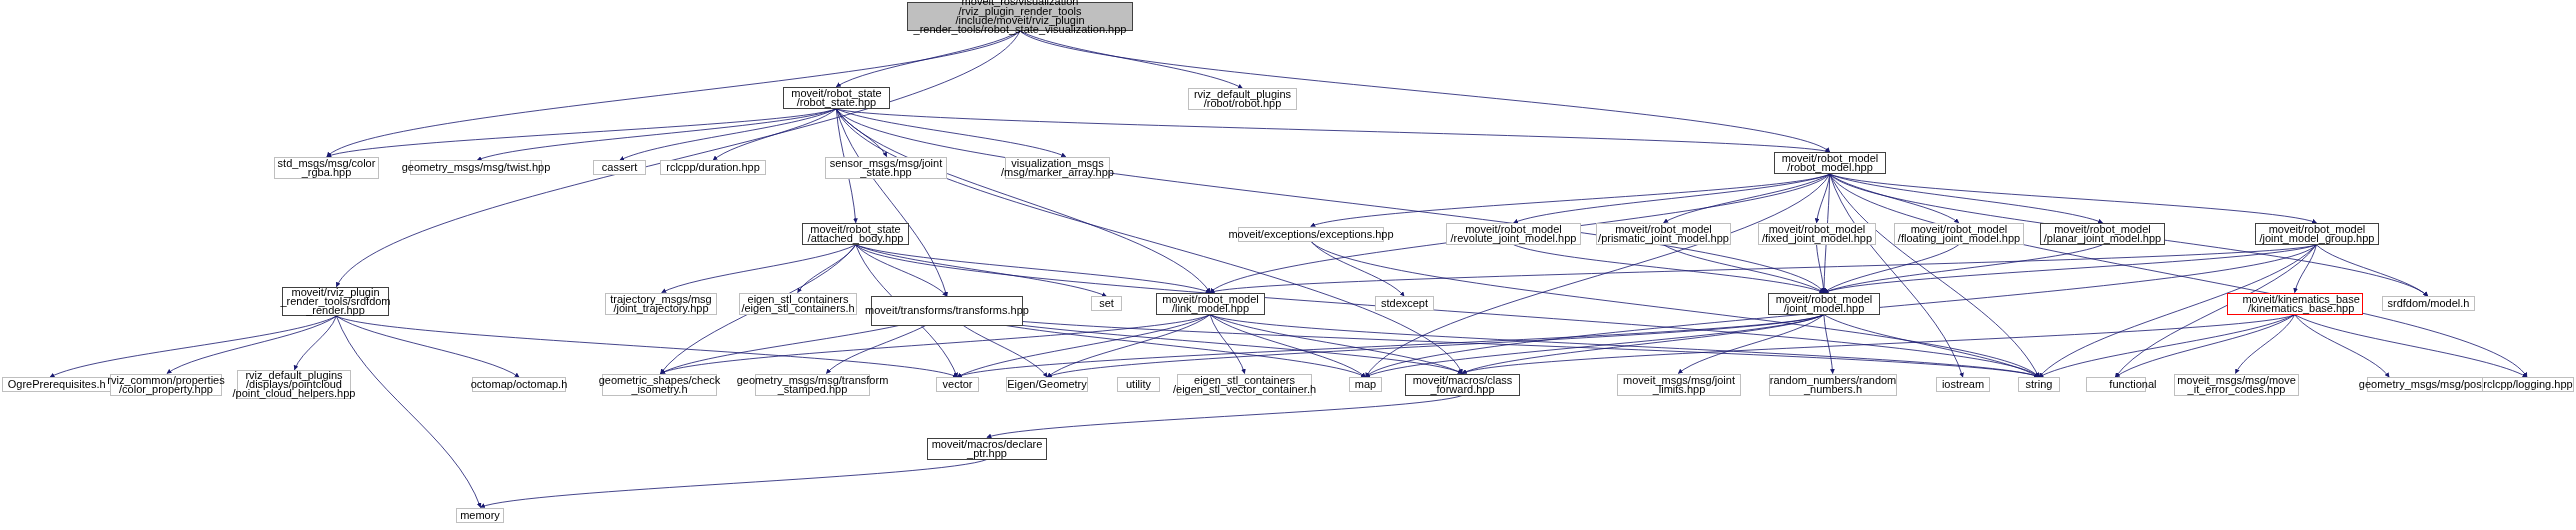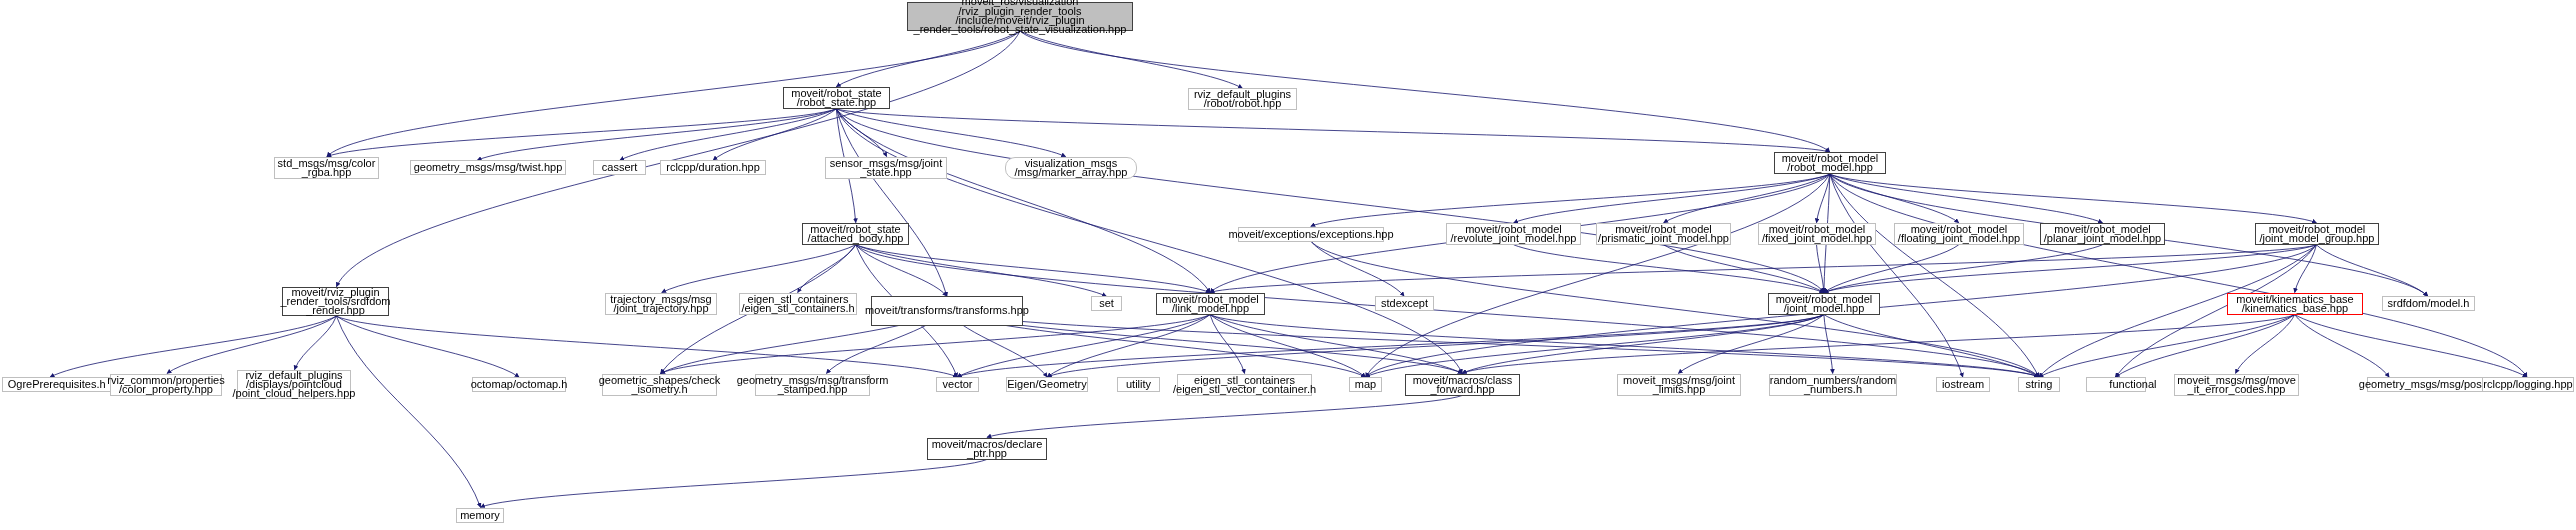--- a/index.html
+++ b/index.html
@@ -43,20 +43,21 @@
   }
   .node.root {
     background: #bfbfbf;
     border: 0.7px solid #404040;
   }
   .node.strong {
     border: 0.7px solid #404040;
   }
   .node.highlight {
     border: 1.2px solid #ff0000;
+    justify-content: flex-end;
   }
 </style>
 </head>
 <body>
 
 <div id="graph">
   <svg id="edge-layer" xmlns="http://www.w3.org/2000/svg" viewBox="0 0 3502 721" width="2576" height="530">
       <defs>
         <marker id="arr" viewBox="0 0 10 10" refX="9" refY="5" markerWidth="6" markerHeight="6" orient="auto-start-reverse">
           <path d="M 0 0 L 10 5 L 0 10 z" fill="#191970"></path>
@@ -155,26 +156,26 @@
 /include/moveit/rviz_plugin
 _render_tools/robot_state_visualization.hpp</span></div>
     <div class="node strong" style="left: 783px; top: 87px; width: 107px; height: 22px;"><span>moveit/robot_state
 /robot_state.hpp</span></div>
     <div class="node" style="left: 1188px; top: 88px; width: 109px; height: 22px;"><span>rviz_default_plugins
 /robot/robot.hpp</span></div>
     <div class="node strong" style="left: 1774px; top: 152px; width: 112px; height: 22px;"><span>moveit/robot_model
 /robot_model.hpp</span></div>
     <div class="node" style="left: 274px; top: 157px; width: 105px; height: 22px;"><span>std_msgs/msg/color
 _rgba.hpp</span></div>
-    <div class="node" style="left: 410px; top: 160px; width: 156px; height: 14.7px;"><span>geometry_msgs/msg/twist.hpp</span></div>
+    <div class="node" style="left: 410px; top: 160px; width: 132px; height: 14.7px;"><span>geometry_msgs/msg/twist.hpp</span></div>
     <div class="node" style="left: 593px; top: 160px; width: 53px; height: 14.7px;"><span>cassert</span></div>
     <div class="node" style="left: 660px; top: 160px; width: 106px; height: 14.7px;"><span>rclcpp/duration.hpp</span></div>
     <div class="node" style="left: 825px; top: 157px; width: 122px; height: 22px;"><span>sensor_msgs/msg/joint
 _state.hpp</span></div>
-    <div class="node" style="left: 1005px; top: 157px; width: 132px; height: 22px; border-radius: 10px;"><span>visualization_msgs
+    <div class="node" style="left: 1005px; top: 157px; width: 105px; height: 22px;"><span>visualization_msgs
 /msg/marker_array.hpp</span></div>
     <div class="node strong" style="left: 802px; top: 223px; width: 107px; height: 22px;"><span>moveit/robot_state
 /attached_body.hpp</span></div>
     <div class="node" style="left: 1238px; top: 227px; width: 146px; height: 14.7px;"><span>moveit/exceptions/exceptions.hpp</span></div>
     <div class="node" style="left: 1446px; top: 223px; width: 135px; height: 22px;"><span>moveit/robot_model
 /revolute_joint_model.hpp</span></div>
     <div class="node" style="left: 1596px; top: 223px; width: 135px; height: 22px;"><span>moveit/robot_model
 /prismatic_joint_model.hpp</span></div>
     <div class="node" style="left: 1758px; top: 223px; width: 118px; height: 22px;"><span>moveit/robot_model
 /fixed_joint_model.hpp</span></div>

